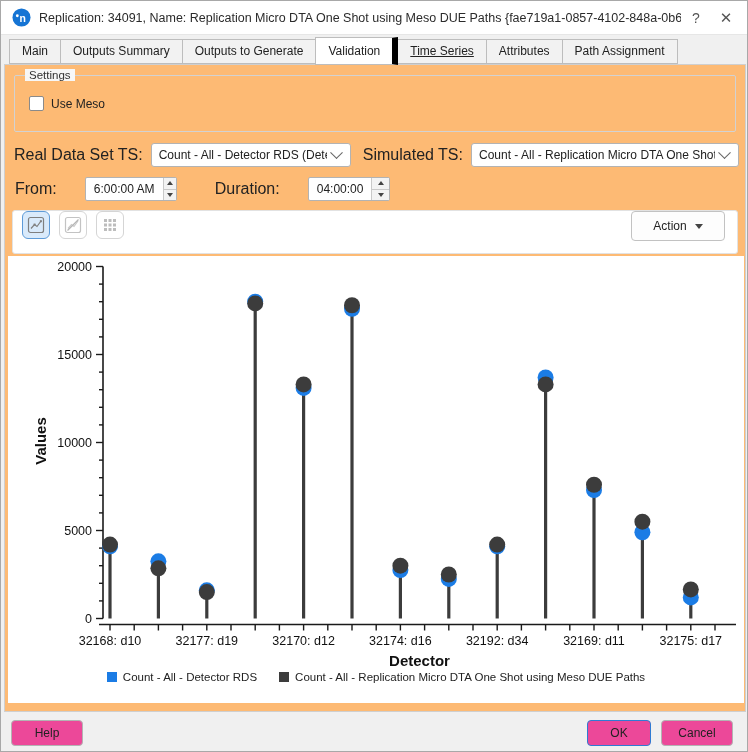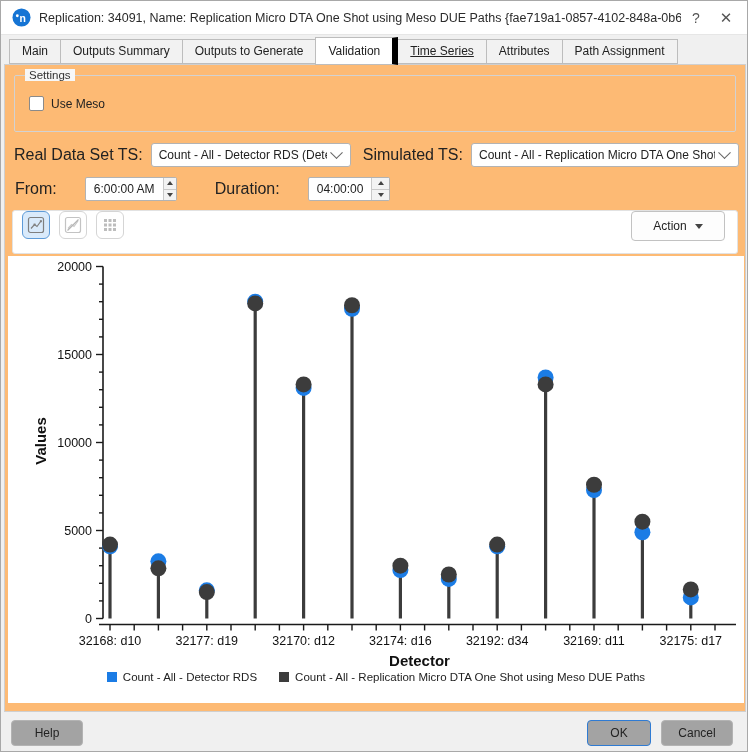--- a/index.html
+++ b/index.html
@@ -46,21 +46,21 @@
   #action-btn .tri-down{margin-left:8px;border-left-width:4px;border-right-width:4px;border-top-width:5px;}
   
   #chart-panel{position:absolute;left:3px;top:191px;width:736px;height:447px;background:#ffffff;}
   #chart-svg{position:absolute;left:0;top:0;font-family:"Liberation Sans",sans-serif;}
   #chart-legend{position:absolute;left:0;top:415px;width:100%;display:flex;justify-content:center;align-items:center;gap:22px;text-align:center;}
   .legend-item{display:flex;align-items:center;gap:6px;}
   .legend-swatch{width:10px;height:10px;}
   .legend-label{font-size:11.5px;color:#222;white-space:nowrap;}
   
   #footer{position:absolute;left:0;top:711px;width:748px;height:41px;background:#f0f0f0;display:flex;align-items:center;}
-  .btn{height:26px;background:#a3a3a3;border:1px solid #b3b3b3;border-radius:4px;font-size:12px;color:#222;display:flex;align-items:center;justify-content:center;box-sizing:border-box;}
+  .btn{height:26px;background:#ec4899;border:1px solid #b3b3b3;border-radius:4px;font-size:12px;color:#222;display:flex;align-items:center;justify-content:center;box-sizing:border-box;}
   #help-btn{width:72px;margin-left:10px;}
   #ok-btn{width:64px;margin-left:auto;border:1.5px solid #2f7bd3;}
   #cancel-btn{width:72px;margin-left:10px;margin-right:16px;}
 </style>
 </head>
 <body>
 
 <div id="window">
 
   <div id="titlebar">

